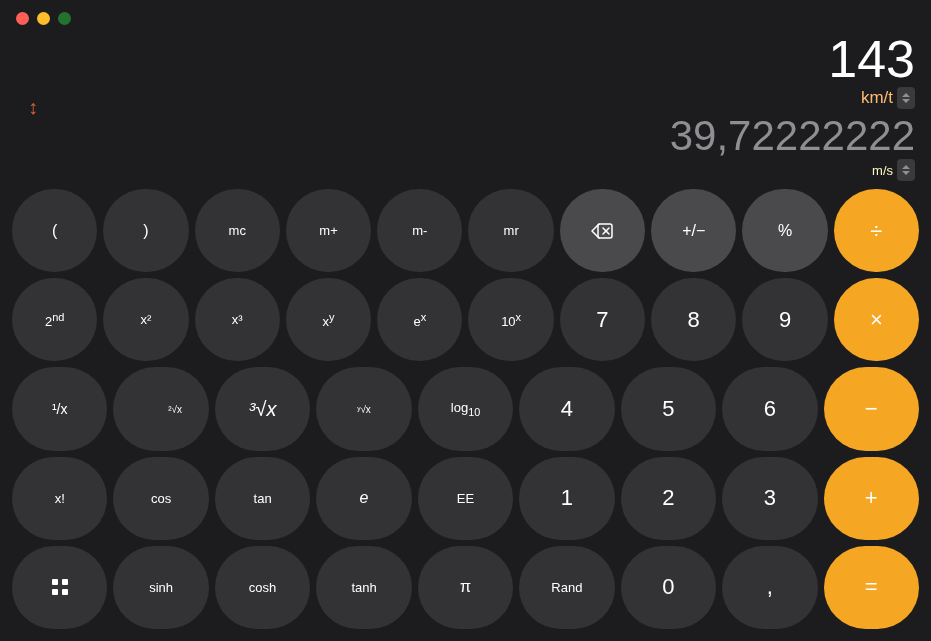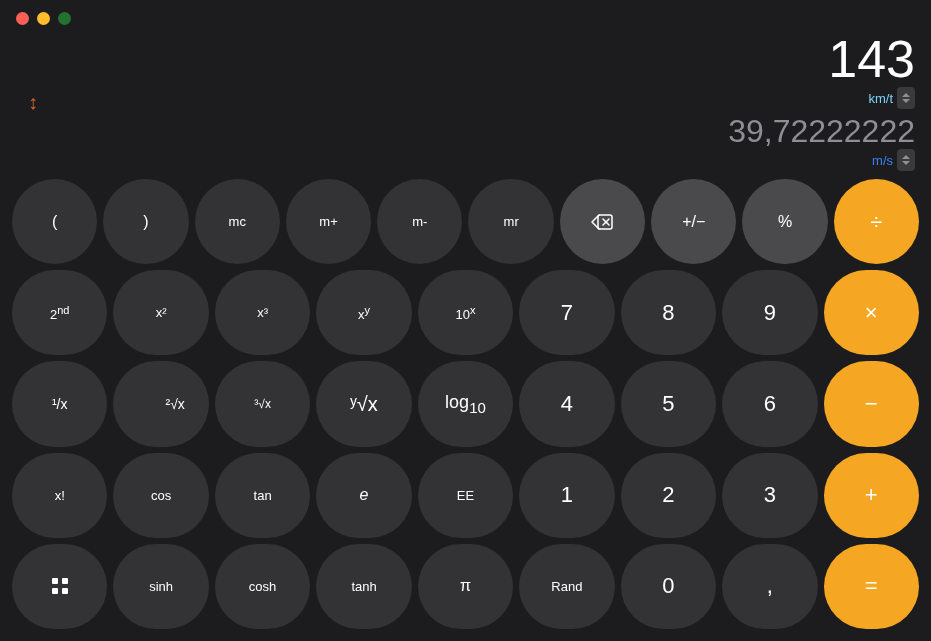--- a/index.html
+++ b/index.html
@@ -113,38 +113,38 @@
     <div class="traffic-light minimize"></div>
     <div class="traffic-light maximize"></div>
   </div>
 </div>
 
 <div class="header-display">
 
   <div style="display:flex; flex-direction:column; align-items:flex-end; width:100%;">
     <div style="font-size:52px; font-weight:300; color:#ffffff; line-height:1;">143</div>
     <div style="display:flex; align-items:center; gap:4px; margin-top:2px;">
-      <span style="font-size:13px; color:#7dd3fc;">km/t</span>
+      <span style="font-size:17px; color:#fdba74;">km/t</span>
       <div style="display:flex; flex-direction:column; width:18px; height:22px; background:#3a3a3c; border-radius:4px; align-items:center; justify-content:center; cursor:pointer;">
         <svg width="12" height="14" viewBox="0 0 12 14">
           <polygon points="6,2 10,6 2,6" fill="#8e8e93"></polygon>
           <polygon points="6,12 10,8 2,8" fill="#8e8e93"></polygon>
         </svg>
       </div>
     </div>
   </div>
 
   <div style="position:absolute; left:28px; top:50%; transform:translateY(-50%);">
     <span style="color:#d4622a; font-size:20px;">↕</span>
   </div>
 
   <div style="display:flex; flex-direction:column; align-items:flex-end; width:100%; margin-top:6px;">
-    <div style="font-size:32px; font-weight:300; color:#8e8e93; line-height:1;">39,72222222</div>
+    <div style="font-size:42px; font-weight:300; color:#8e8e93; line-height:1;">39,72222222</div>
     <div style="display:flex; align-items:center; gap:4px; margin-top:2px;">
-      <span style="font-size:13px; color:#3b82f6;">m/s</span>
+      <span style="font-size:13px; color:#fef9c3;">m/s</span>
       <div style="display:flex; flex-direction:column; width:18px; height:22px; background:#3a3a3c; border-radius:4px; align-items:center; justify-content:center; cursor:pointer;">
         <svg width="12" height="14" viewBox="0 0 12 14">
           <polygon points="6,2 10,6 2,6" fill="#8e8e93"></polygon>
           <polygon points="6,12 10,8 2,8" fill="#8e8e93"></polygon>
         </svg>
       </div>
     </div>
   </div>
 </div>
 
@@ -196,20 +196,23 @@
     <button class="key key-dark">
         <span class="key-label-small">x²</span>
       </button>
     <button class="key key-dark">
         <span class="key-label-small">x³</span>
       </button>
     <button class="key key-dark">
         <span class="key-label-small">x<sup>y</sup></span>
       </button>
     <button class="key key-dark">
+        <span class="key-label-small">e<sup>x</sup></span>
+      </button>
+    <button class="key key-dark">
         <span class="key-label-small">10<sup>x</sup></span>
       </button>
     <button class="key key-dark">
         <span class="key-label-large">7</span>
       </button>
     <button class="key key-dark">
         <span class="key-label-large">8</span>
       </button>
     <button class="key key-dark">
         <span class="key-label-large">9</span>
@@ -217,30 +220,30 @@
     <button class="key key-orange">
         <span class="key-label-large">×</span>
       </button>
   </div>
 
   <div class="keypad-row">
     <button class="key key-dark">
         <span class="key-label-small" style="font-size:14px;text-align:right;">¹/x</span>
       </button>
     <button class="key key-dark">
-        <span class="key-label-small" style="font-size:14px;margin-left:28px;">²√x</span>
-      </button>
-    <button class="key key-dark">
-        <span class="key-label-small" style="font-size:12px;">³√x</span>
-      </button>
-    <button class="key key-dark">
-        <span class="key-label-small" style="font-size:20px;text-align:center;">ʸ√x</span>
-      </button>
-    <button class="key key-dark">
-        <span class="key-label-small" style="font-size:18px;">log<sub>10</sub></span>
+        <span class="key-label-small" style="font-size:10px;margin-left:28px;">²√x</span>
+      </button>
+    <button class="key key-dark">
+        <span class="key-label-small" style="font-size:20px;font-style:italic;">³√x</span>
+      </button>
+    <button class="key key-dark">
+        <span class="key-label-small" style="font-size:10px;text-align:center;">ʸ√x</span>
+      </button>
+    <button class="key key-dark">
+        <span class="key-label-small" style="font-size:13px;">log<sub>10</sub></span>
       </button>
     <button class="key key-dark">
         <span class="key-label-large">4</span>
       </button>
     <button class="key key-dark">
         <span class="key-label-large">5</span>
       </button>
     <button class="key key-dark">
         <span class="key-label-large">6</span>
       </button>

